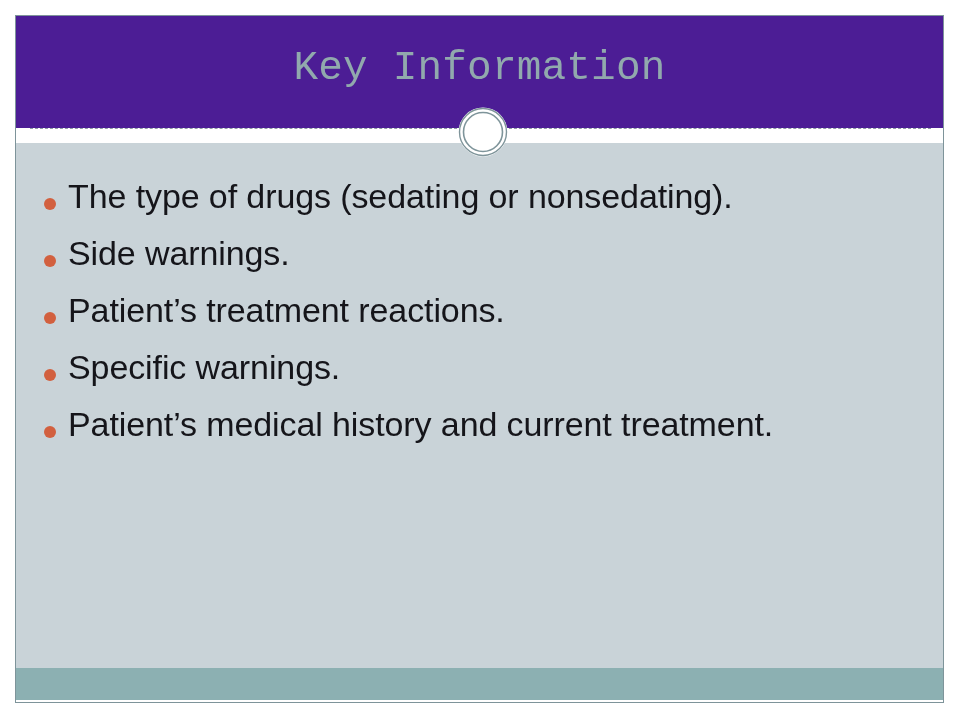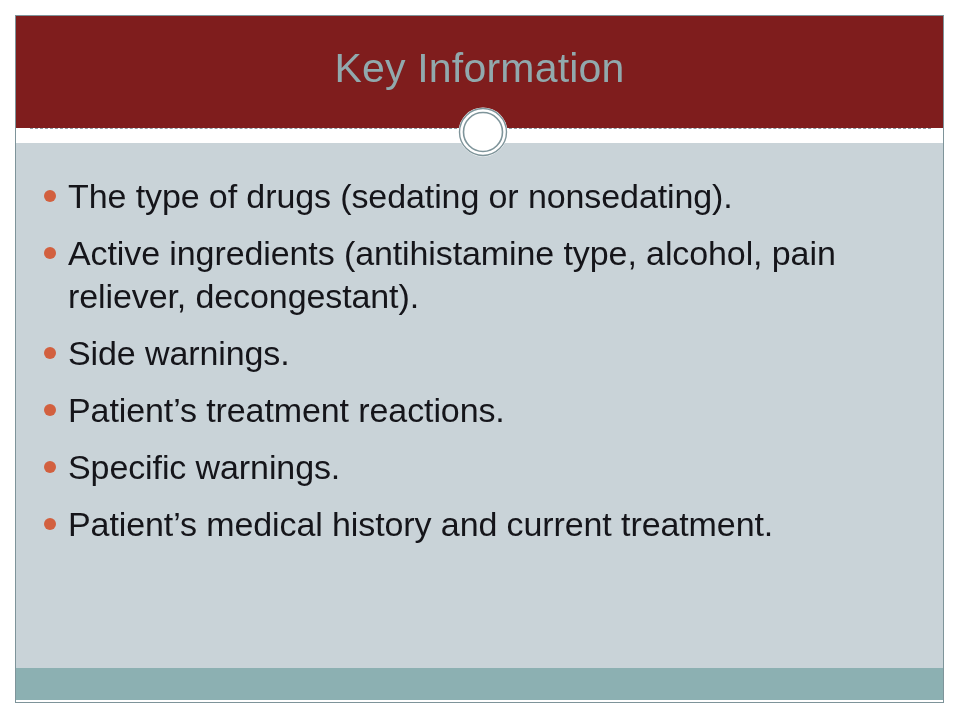--- a/index.html
+++ b/index.html
@@ -23,21 +23,22 @@
     overflow: hidden;
   }
 
   
   #title-zone {
     position: absolute;
     left: 0;
     top: 0;
     width: 100%;
     height: 112px;
-    background: #7f1d1d;
+    background: #4c1d95;
+    font-family: Liberation Mono, monospace;
   }
 
   #page-title {
     position: absolute;
     left: 0;
     top: 30px;
     width: 100%;
     text-align: center;
     font-size: 41px;
     font-weight: normal;
@@ -81,21 +82,21 @@
   #bullet-list {
     position: absolute;
     left: 0;
     top: 127px;
     width: 100%;
     padding: 32px 30px 0 28px;
   }
 
   .bullet-row {
     display: flex;
-    align-items: flex-start;
+    align-items: center;
     margin-bottom: 14px;
   }
 
   .bullet-marker {
     flex: 0 0 auto;
     width: 12px;
     height: 12px;
     border-radius: 50%;
     background: #d2603f;
     margin-top: 15px;
@@ -150,24 +151,20 @@
     </svg>
   </div>
 
   <div id="bullet-list">
 
     <div class="bullet-row">
       <span class="bullet-marker"></span>
       <span class="bullet-text">The type of drugs (sedating or nonsedating).</span>
     </div>
 
-    <div class="bullet-row">
-      <span class="bullet-marker"></span>
-      <span class="bullet-text">Active ingredients (antihistamine type, alcohol, pain reliever, decongestant).</span>
-    </div>
 
     <div class="bullet-row">
       <span class="bullet-marker"></span>
       <span class="bullet-text">Side warnings.</span>
     </div>
 
     <div class="bullet-row">
       <span class="bullet-marker"></span>
       <span class="bullet-text">Patient’s treatment reactions.</span>
     </div>

